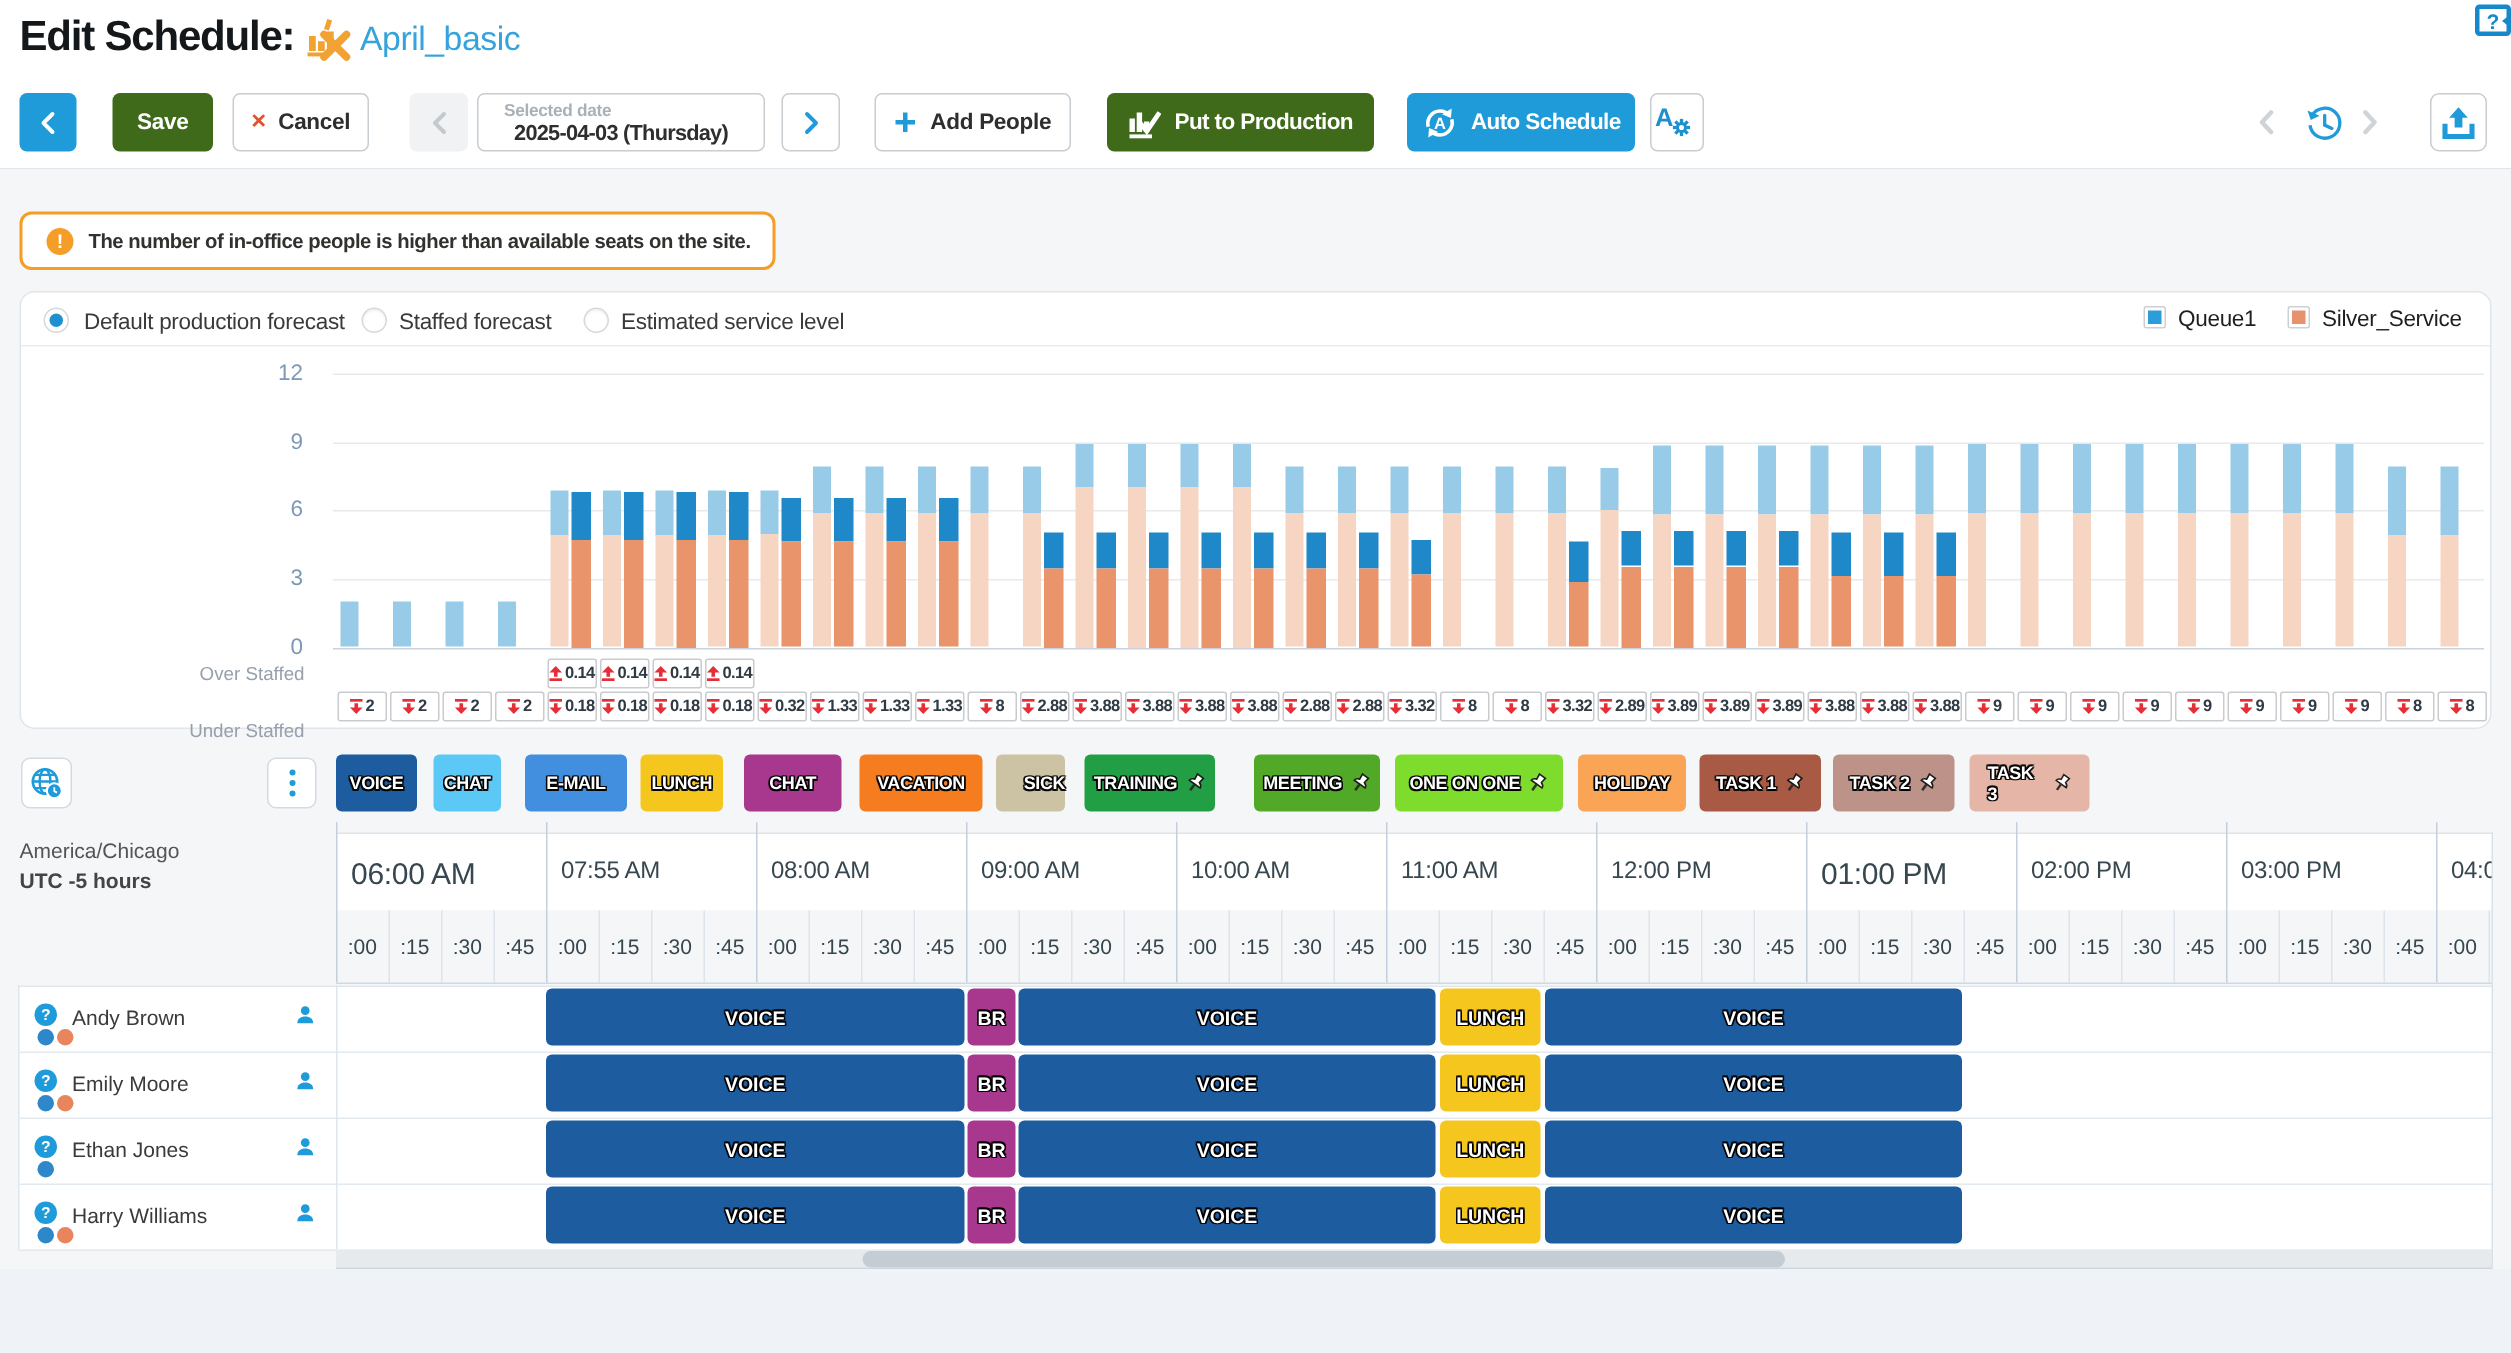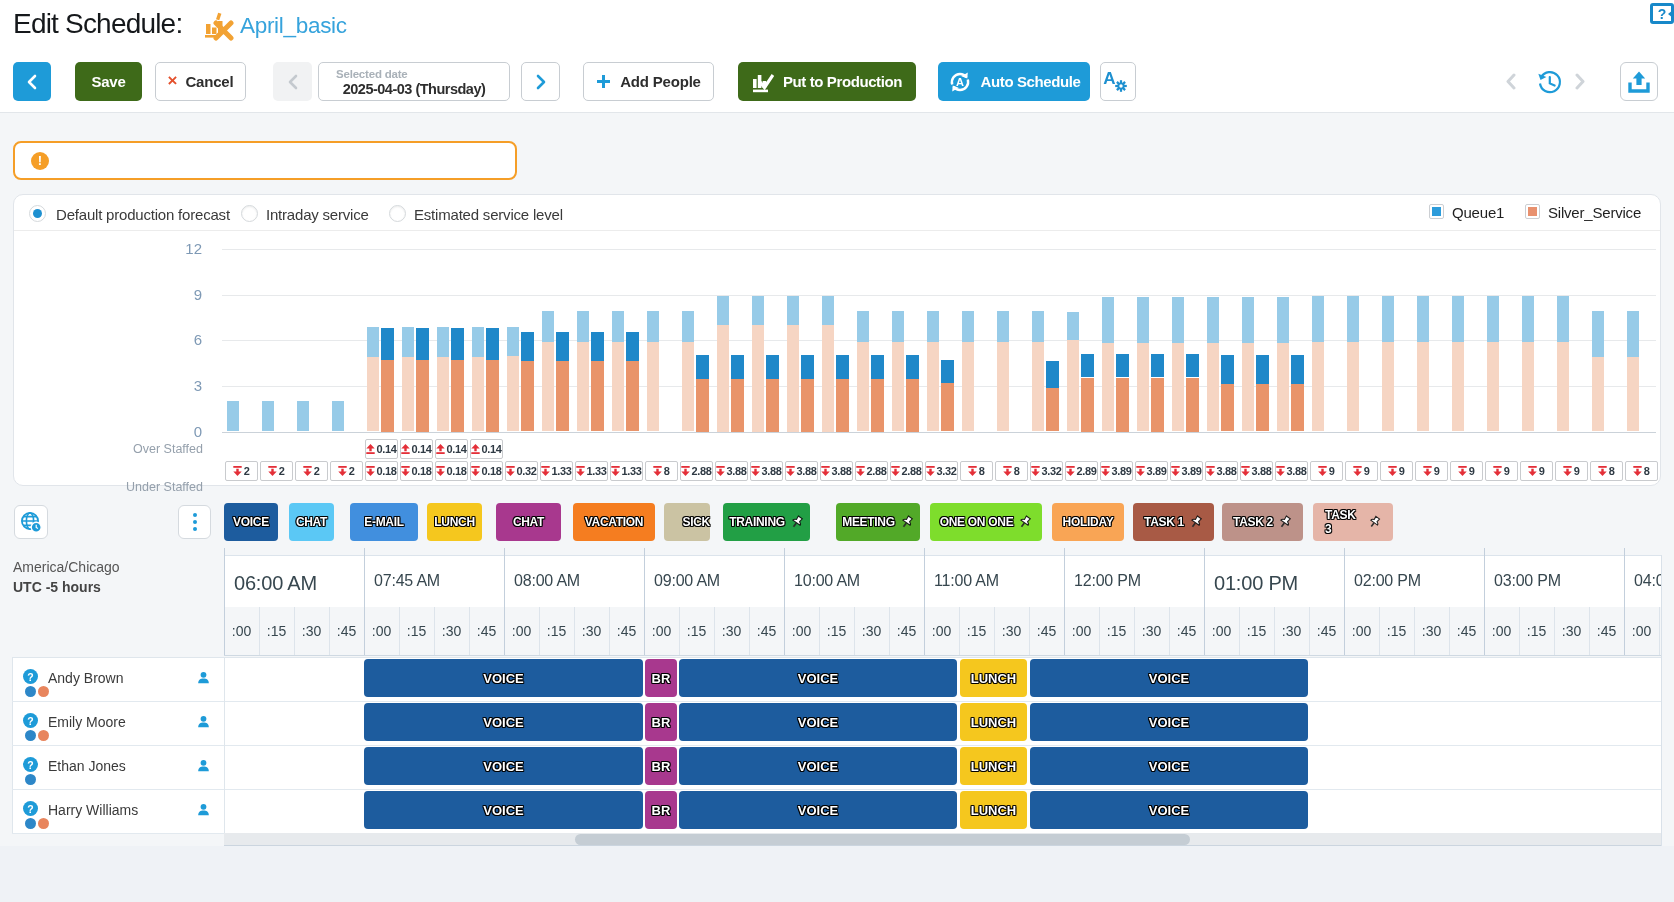--- a/index.html
+++ b/index.html
@@ -6,21 +6,21 @@
 .ab { position:absolute; }
 .flex { display:flex; align-items:center; }
 .olt { color:#fff;
   text-shadow:-1px -1px 0 rgba(0,0,0,.85), 1px -1px 0 rgba(0,0,0,.85), -1px 1px 0 rgba(0,0,0,.85), 1px 1px 0 rgba(0,0,0,.85), -1px 0 0 rgba(0,0,0,.85), 1px 0 0 rgba(0,0,0,.85), 0 -1px 0 rgba(0,0,0,.85), 0 1px 0 rgba(0,0,0,.85); }
 .btn { border-radius:5px; display:flex; align-items:center; justify-content:center; }
 .wbtn { background:#fff; border:1px solid #C8CDD2; }
 .chip { height:38px; border-radius:4px; display:flex; align-items:center; padding:0 10px;
   font-size:12px; font-weight:bold; letter-spacing:-0.3px; flex:none; }
 </style></head><body>
 
-<div class="ab" style="left:13px;top:8px;font-size:28px;font-weight:400;letter-spacing:-0.8px;color:#15181b;">Edit Schedule:</div>
+<div class="ab" style="left:13px;top:8px;font-size:28px;font-weight:700;letter-spacing:-0.8px;color:#15181b;">Edit Schedule:</div>
 <div class="ab" style="left:204px;top:11px;"><svg width="30" height="30" viewBox="0 0 30 30" style="">
 <rect x="2" y="13" width="4.5" height="10" fill="#F2A233"></rect>
 <rect x="8" y="16.5" width="4.5" height="6.5" fill="#F2A233"></rect>
 <rect x="14" y="10" width="4.5" height="13" fill="#F2A233"></rect>
 <rect x="13" y="2" width="3.4" height="7" fill="#F2A233" transform="rotate(18 14.7 5.5)"></rect>
 <rect x="1" y="24" width="14" height="2.6" fill="#F2A233"></rect>
 <path d="M12 12 L27 27 M27 12 L12 27" stroke="#F2A233" stroke-width="5" stroke-linecap="round"></path>
 </svg></div>
 <div class="ab" style="left:240px;top:13px;font-size:22.5px;color:#36A3DC;letter-spacing:-0.3px;">April_basic</div>
 <div class="ab" style="left:1650px;top:3px;width:24px;height:21px;border:3px solid #1788C9;border-radius:3px;
@@ -104,28 +104,29 @@
     <svg width="24" height="24" viewBox="0 0 24 24" style="">
 <path d="M12 1.5 L18.2 8.5 L14.6 8.5 L14.6 15 L9.4 15 L9.4 8.5 L5.8 8.5 Z" fill="#1E9BD8"></path>
 <path d="M3 12.5 L3 21 L21 21 L21 12.5" fill="none" stroke="#1E9BD8" stroke-width="3.4"></path>
 </svg>
   </div>
 <div class="ab" style="left:0;top:112px;width:1674px;height:1px;background:#E2E6EA;"></div>
 <div class="ab" style="left:0;top:113px;width:1674px;height:789px;background:#F4F6F8;"></div>
 <div class="ab flex" style="left:13px;top:141px;width:504px;height:39px;border:2px solid #F59E27;border-radius:8px;background:#fff;">
 <div style="width:18px;height:18px;border-radius:50%;background:#F59E27;color:#fff;font-size:13px;font-weight:bold;
  display:flex;align-items:center;justify-content:center;margin:0 10px 0 16px;">!</div>
+<div style="font-size:13.5px;font-weight:bold;color:#33312E;letter-spacing:-0.3px;">The number of in-office people is higher than available seats on the site.</div>
   </div>
 <div class="ab" style="left:13px;top:194px;width:1648px;height:292px;border:1px solid #E1E5EA;border-radius:10px;background:#fff;"></div>
 <div class="ab" style="left:14px;top:230px;width:1646px;height:1px;background:#ECECEC;"></div>
 <div class="ab" style="left:29px;top:205px;width:17px;height:17px;border-radius:50%;border:1.5px solid #D5D9DC;background:#fff;"></div>
 <div class="ab" style="left:33px;top:209px;width:9px;height:9px;border-radius:50%;background:#1E90D0;"></div>
 <div class="ab" style="left:56px;top:206px;font-size:15px;color:#3A3A3A;letter-spacing:-0.2px;">Default production forecast</div>
 <div class="ab" style="left:241px;top:205px;width:17px;height:17px;border-radius:50%;border:1.5px solid #D5D9DC;background:#fff;box-shadow:inset 0 1px 2px rgba(0,0,0,0.08);"></div>
-<div class="ab" style="left:266px;top:206px;font-size:15px;color:#3A3A3A;letter-spacing:-0.2px;">Intraday service</div>
+<div class="ab" style="left:266px;top:206px;font-size:15px;color:#3A3A3A;letter-spacing:-0.2px;">Staffed forecast</div>
 <div class="ab" style="left:389px;top:205px;width:17px;height:17px;border-radius:50%;border:1.5px solid #D5D9DC;background:#fff;box-shadow:inset 0 1px 2px rgba(0,0,0,0.08);"></div>
 <div class="ab" style="left:414px;top:206px;font-size:15px;color:#3A3A3A;letter-spacing:-0.2px;">Estimated service level</div>
 <div class="ab" style="left:1429px;top:204px;width:15px;height:15px;border:1px solid #CCCFD3;border-radius:2px;background:#fff;"></div>
 <div class="ab" style="left:1432px;top:207px;width:9px;height:9px;background:#2D9CDB;"></div>
 <div class="ab" style="left:1452px;top:204px;font-size:15px;font-weight:500;color:#1f1f1f;letter-spacing:-0.2px;">Queue1</div>
 <div class="ab" style="left:1525px;top:204px;width:15px;height:15px;border:1px solid #CCCFD3;border-radius:2px;background:#fff;"></div>
 <div class="ab" style="left:1528px;top:207px;width:9px;height:9px;background:#E8916F;"></div>
 <div class="ab" style="left:1548px;top:204px;font-size:15px;font-weight:500;color:#1f1f1f;letter-spacing:-0.2px;">Silver_Service</div>
 <div class="ab" style="left:222px;top:385.8px;width:1434px;height:1px;background:#E7E9EB;"></div>
 <div class="ab" style="left:222px;top:340.2px;width:1434px;height:1px;background:#E7E9EB;"></div>
@@ -772,21 +773,21 @@
 <div class="ab" style="left:212px;top:0;width:1px;height:107px;background:#C3CFDC;"></div>
 <div class="ab" style="left:222px;top:24px;font-size:20px;font-weight:500;color:#37474F;letter-spacing:-0.2px;white-space:nowrap;">06:00 AM</div>
 <div class="ab" style="left:212px;top:75px;width:35px;text-align:center;font-size:14px;font-weight:500;color:#37474F;">:00</div>
 <div class="ab" style="left:247px;top:59px;width:1px;height:48px;background:#DDE4EB;"></div>
 <div class="ab" style="left:247px;top:75px;width:35px;text-align:center;font-size:14px;font-weight:500;color:#37474F;">:15</div>
 <div class="ab" style="left:282px;top:59px;width:1px;height:48px;background:#DDE4EB;"></div>
 <div class="ab" style="left:282px;top:75px;width:35px;text-align:center;font-size:14px;font-weight:500;color:#37474F;">:30</div>
 <div class="ab" style="left:317px;top:59px;width:1px;height:48px;background:#DDE4EB;"></div>
 <div class="ab" style="left:317px;top:75px;width:35px;text-align:center;font-size:14px;font-weight:500;color:#37474F;">:45</div>
 <div class="ab" style="left:352px;top:0;width:1px;height:107px;background:#C3CFDC;"></div>
-<div class="ab" style="left:362px;top:24px;font-size:16px;font-weight:500;color:#37474F;letter-spacing:-0.2px;white-space:nowrap;">07:45 AM</div>
+<div class="ab" style="left:362px;top:24px;font-size:16px;font-weight:500;color:#37474F;letter-spacing:-0.2px;white-space:nowrap;">07:55 AM</div>
 <div class="ab" style="left:352px;top:75px;width:35px;text-align:center;font-size:14px;font-weight:500;color:#37474F;">:00</div>
 <div class="ab" style="left:387px;top:59px;width:1px;height:48px;background:#DDE4EB;"></div>
 <div class="ab" style="left:387px;top:75px;width:35px;text-align:center;font-size:14px;font-weight:500;color:#37474F;">:15</div>
 <div class="ab" style="left:422px;top:59px;width:1px;height:48px;background:#DDE4EB;"></div>
 <div class="ab" style="left:422px;top:75px;width:35px;text-align:center;font-size:14px;font-weight:500;color:#37474F;">:30</div>
 <div class="ab" style="left:457px;top:59px;width:1px;height:48px;background:#DDE4EB;"></div>
 <div class="ab" style="left:457px;top:75px;width:35px;text-align:center;font-size:14px;font-weight:500;color:#37474F;">:45</div>
 <div class="ab" style="left:492px;top:0;width:1px;height:107px;background:#C3CFDC;"></div>
 <div class="ab" style="left:502px;top:24px;font-size:16px;font-weight:500;color:#37474F;letter-spacing:-0.2px;white-space:nowrap;">08:00 AM</div>
 <div class="ab" style="left:492px;top:75px;width:35px;text-align:center;font-size:14px;font-weight:500;color:#37474F;">:00</div>

